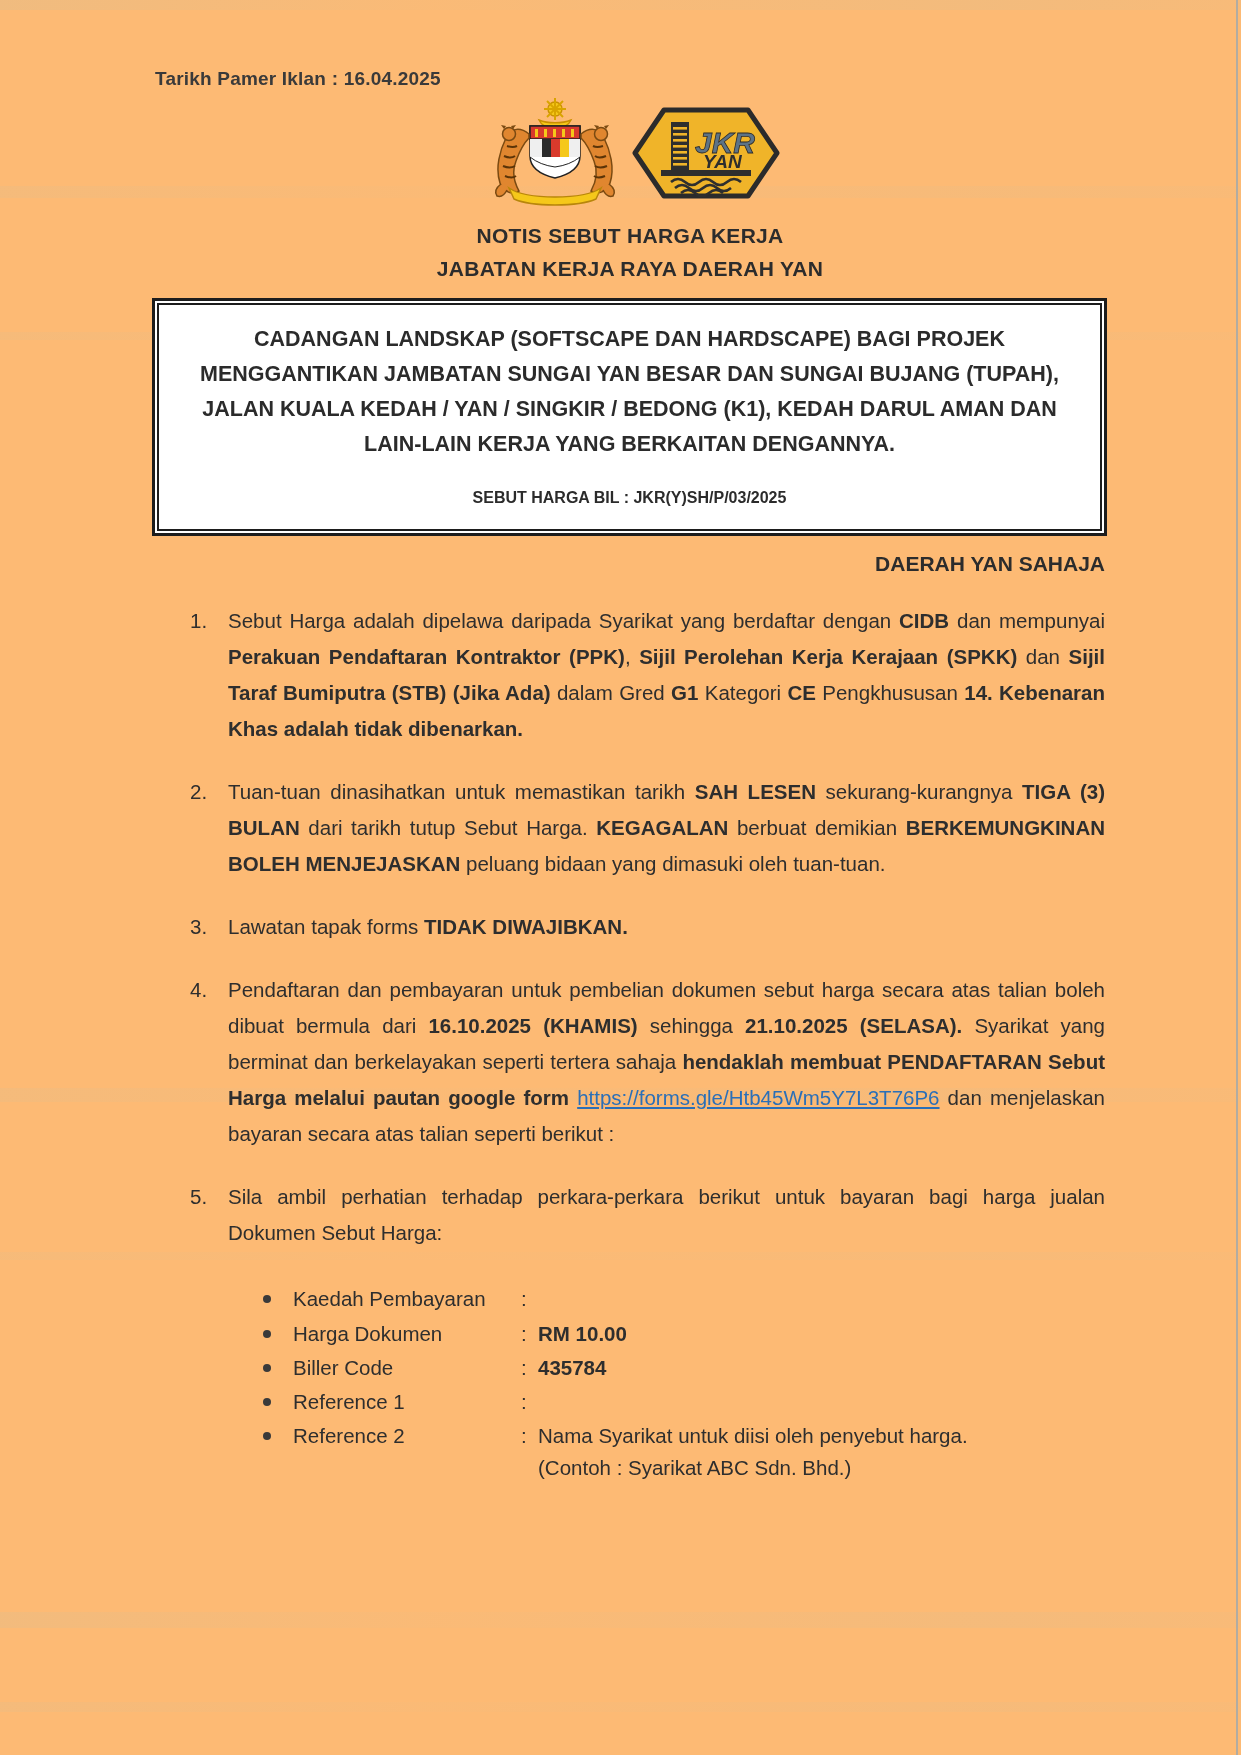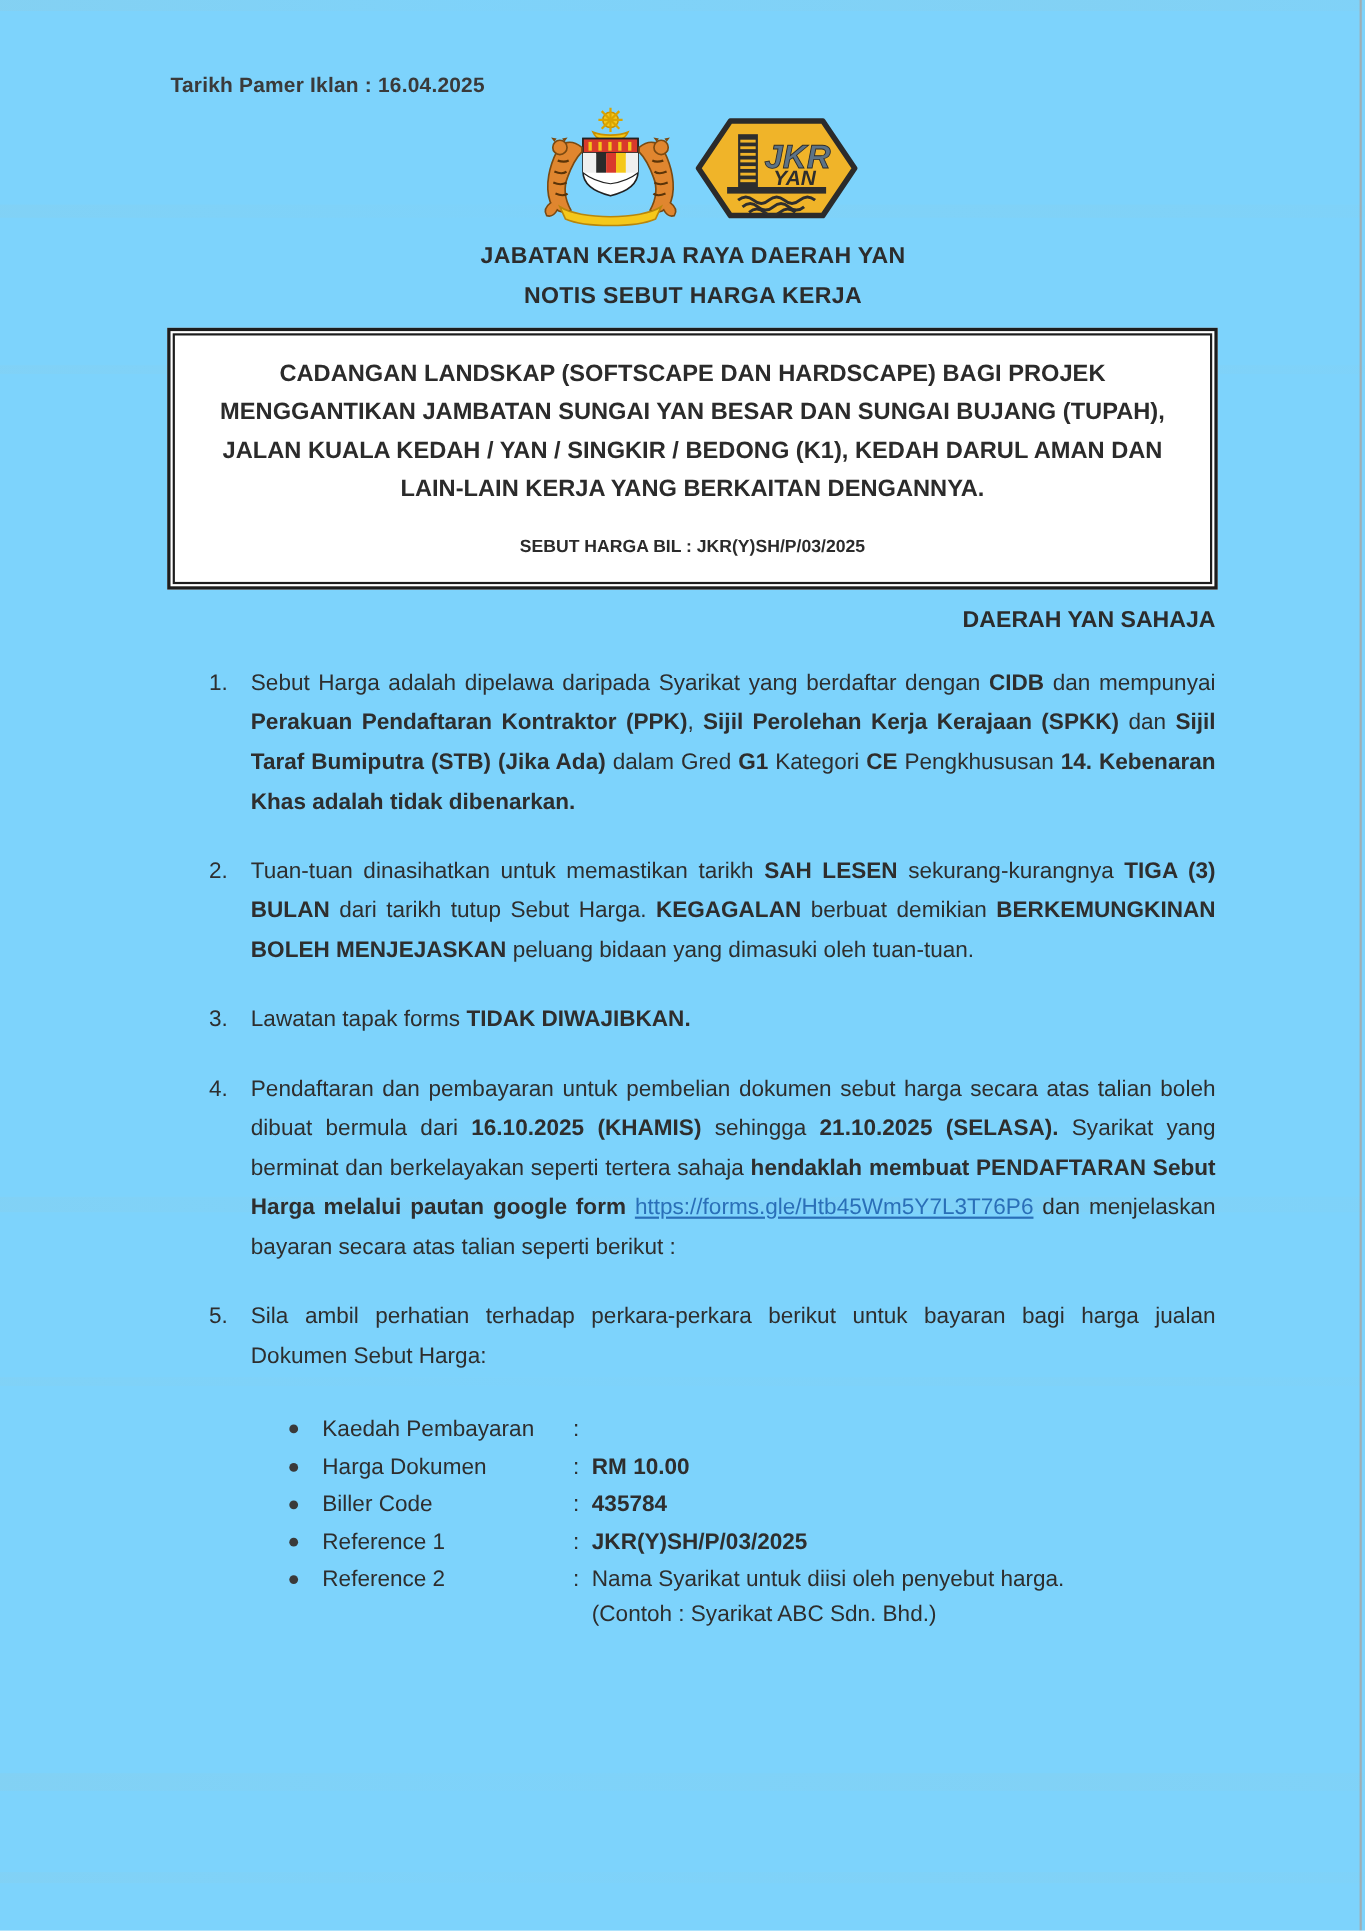--- a/index.html
+++ b/index.html
@@ -12,21 +12,21 @@
     --border-dark:#1d1d1d;
   }
   html,body{margin:0;padding:0;}
   body{
     width:1241px;height:1755px;
     background:#ffffff;
     font-family:"Liberation Sans","DejaVu Sans",sans-serif;
     color:var(--text);
     overflow:hidden;
   }
-  .page{position:relative;width:1241px;height:1755px;background:#7dd3fc;}
+  .page{position:relative;width:1241px;height:1755px;background:#fdba74;}
   
   .band{position:absolute;left:0;width:100%;pointer-events:none;
     background:linear-gradient(90deg, rgba(168,195,188,.28), rgba(168,195,188,.07) 35%, rgba(168,195,188,.22) 80%, rgba(168,195,188,.12));}
   .edge-right{position:absolute;top:0;right:3px;width:2px;height:100%;background:#a4a9a9;opacity:.85;}
   .content{position:absolute;left:155px;top:0;width:950px;}
   .date-line{margin-top:68px;font-size:19px;font-weight:bold;color:#3a3a3a;letter-spacing:.2px;}
   .logo-row{margin-top:4px;display:flex;justify-content:center;align-items:center;height:118px;}
   .heading{text-align:center;font-weight:bold;font-size:21px;color:#2c2c2c;letter-spacing:.3px;}
   .heading.first{margin-top:12px;}
   .heading.second{margin-top:9px;}
@@ -138,22 +138,22 @@
         <text x="64" y="47" style="font-size:30px;font-style:italic;font-weight:bold;fill:#5d7386;stroke:#2b2b2b;stroke-width:.8">JKR</text>
         <text x="72" y="62" style="font-size:19px;font-style:italic;font-weight:bold;fill:#2e2e2e">YAN</text>
         <g style="stroke:#2e2e2e;stroke-width:2.6;fill:none">
           <path d="M40,76 q7,-6 14,0 t14,0 t14,0 t14,0 t14,0"></path>
           <path d="M44,82 q7,-6 14,0 t14,0 t14,0 t14,0"></path>
           <path d="M50,87 q7,-6 14,0 t14,0 t14,0"></path>
         </g>
       </svg>
     </div>
 
+    <div class="heading first">NOTIS SEBUT HARGA KERJA</div>
     <div class="heading second">JABATAN KERJA RAYA DAERAH YAN</div>
-    <div class="heading first">NOTIS SEBUT HARGA KERJA</div>
 
     <div class="notice-box">
       <div class="notice-box-inner">
         <p class="box-title">CADANGAN LANDSKAP (SOFTSCAPE DAN HARDSCAPE) BAGI PROJEK MENGGANTIKAN JAMBATAN SUNGAI YAN BESAR DAN SUNGAI BUJANG (TUPAH), JALAN KUALA KEDAH / YAN / SINGKIR / BEDONG (K1), KEDAH DARUL AMAN DAN LAIN-LAIN KERJA YANG BERKAITAN DENGANNYA.</p>
         <p class="box-bil">SEBUT HARGA BIL : JKR(Y)SH/P/03/2025</p>
       </div>
     </div>
 
     <div class="subheading">DAERAH YAN SAHAJA</div>
 
@@ -211,21 +211,20 @@
           <span class="pay-colon">:</span>
           <div class="pay-value"><span class="b">435784</span></div>
         </div>
 
         <div class="pay-row">
           <span class="dot-cell">
               <span class="dot"></span>
             </span>
           <span class="pay-label">Reference 1</span>
           <span class="pay-colon">:</span>
-          <div class="pay-value"><span class="b">JKR(Y)SH/P/03/2025</span></div>
         </div>
 
         <div class="pay-row">
           <span class="dot-cell">
               <span class="dot"></span>
             </span>
           <span class="pay-label">Reference 2</span>
           <span class="pay-colon">:</span>
           <div class="pay-value"><span>Nama Syarikat untuk diisi oleh penyebut harga.</span><br><span>(Contoh : Syarikat ABC Sdn. Bhd.)</span></div>
         </div>

